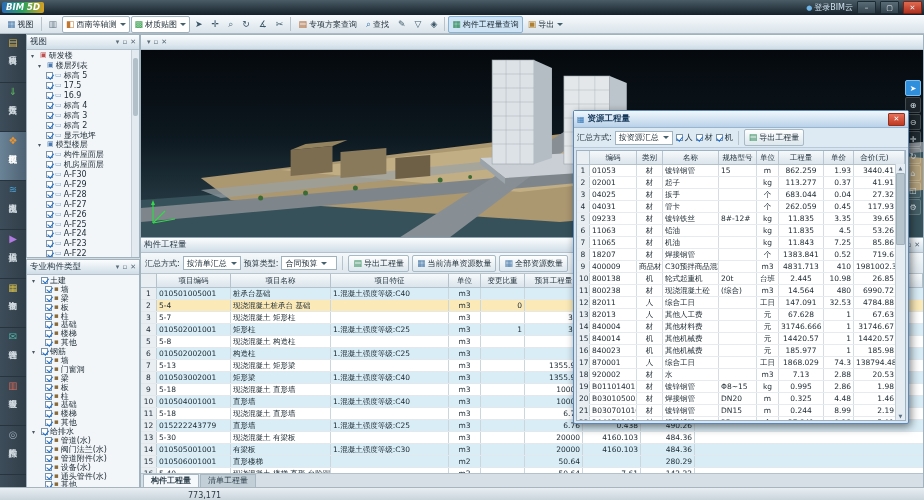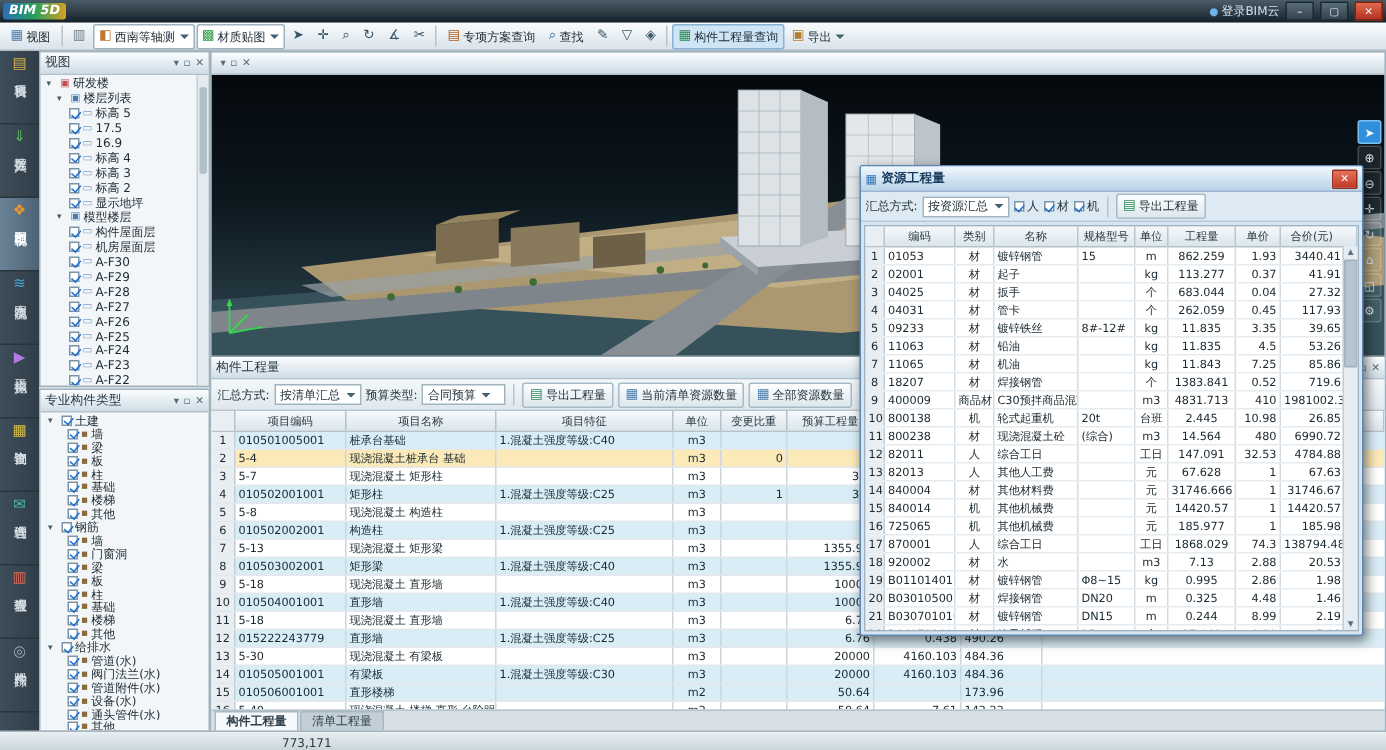--- a/index.html
+++ b/index.html
@@ -85,21 +85,21 @@
   .qcell{border-right:1px solid #ccd6dd;padding:0 2px;box-sizing:border-box;overflow:hidden;white-space:nowrap;
     line-height:11px;font-size:7.5px;color:#1a2830}
   .qhead .qcell{text-align:center;line-height:13px;border-right:1px solid #b4c2cb;color:#2a3a44}
   .qbody{flex:1;overflow:hidden}
   .qrow{display:flex;height:11px;border-bottom:1px solid #e2e8ec;background:#fff}
   .qrow.lrow{background:#d9edf7}
   .qrow.srow{background:#fbe9b8}
   .qc0{flex:0 0 16px;text-align:center;background:#e8eef2;border-right:1px solid #c3ced6}
   .qc1{flex:0 0 74px}.qc2{flex:0 0 100px}.qc3{flex:0 0 118px}
   .qc4{flex:0 0 32px;text-align:center}.qc5{flex:0 0 44px;text-align:right}
-  .qc6{flex:0 0 58px;text-align:right}.qc7{flex:0 0 58px;text-align:right}.qc8{flex:0 0 54px;text-align:left}
+  .qc6{flex:0 0 58px;text-align:right}.qc7{flex:0 0 58px;text-align:right}.qc8{flex:0 0 54px;text-align:right}
   .qcf{flex:1;border-right:none}
   .qtabs{flex:0 0 13px;display:flex;align-items:stretch;background:#d6dfe5;border-top:1px solid #b4c2cb;padding-left:2px;gap:1px}
   .qtab{padding:0 7px;font-size:8px;line-height:12px;background:#c3cfd7;border:1px solid #a8b8c2;border-bottom:none;color:#30424e}
   .qtab.active{background:#f6f9fb;font-weight:bold}
   
   .statusbar{position:absolute;left:0;bottom:0;width:100%;height:12px;z-index:40;
     background:linear-gradient(#e9eff3,#c9d4db);border-top:1px solid #a8b5bd;display:flex;align-items:flex-end;font-size:8px;color:#2a3a44}
   .coords{margin-left:188px}
   
   .floatwin{position:absolute;left:573px;top:110px;width:334px;height:312px;z-index:50;
@@ -810,21 +810,21 @@
           </div>
           <div class="qrow lrow">
             <div class="qcell qc0">15</div>
             <div class="qcell qc1">010506001001</div>
             <div class="qcell qc2">直形楼梯</div>
             <div class="qcell qc3"></div>
             <div class="qcell qc4">m2</div>
             <div class="qcell qc5"></div>
             <div class="qcell qc6">50.64</div>
             <div class="qcell qc7"></div>
-            <div class="qcell qc8">173.96</div>
+            <div class="qcell qc8">280.29</div>
             <div class="qcell qcf"></div>
           </div>
           <div class="qrow">
             <div class="qcell qc0">16</div>
             <div class="qcell qc1">5-40</div>
             <div class="qcell qc2">现浇混凝土 楼梯 直形 台阶踢脚板宽10mm</div>
             <div class="qcell qc3"></div>
             <div class="qcell qc4">m2</div>
             <div class="qcell qc5"></div>
             <div class="qcell qc6">50.64</div>
@@ -1044,21 +1044,21 @@
           <div class="rcell rc2">机</div>
           <div class="rcell rc3">其他机械费</div>
           <div class="rcell rc4"></div>
           <div class="rcell rc5">元</div>
           <div class="rcell rc6">14420.57</div>
           <div class="rcell rc7">1</div>
           <div class="rcell rc8">14420.57</div>
         </div>
         <div class="rrow">
           <div class="rcell rc0">16</div>
-          <div class="rcell rc1">725065</div>
+          <div class="rcell rc1">840023</div>
           <div class="rcell rc2">机</div>
           <div class="rcell rc3">其他机械费</div>
           <div class="rcell rc4"></div>
           <div class="rcell rc5">元</div>
           <div class="rcell rc6">185.977</div>
           <div class="rcell rc7">1</div>
           <div class="rcell rc8">185.98</div>
         </div>
         <div class="rrow">
           <div class="rcell rc0">17</div>

